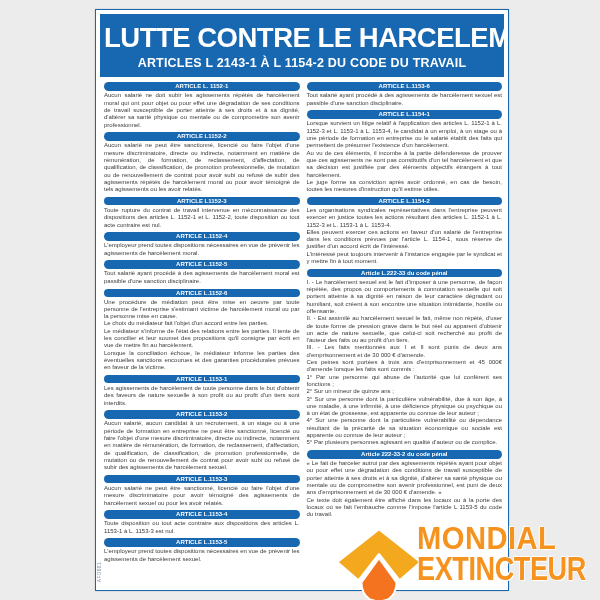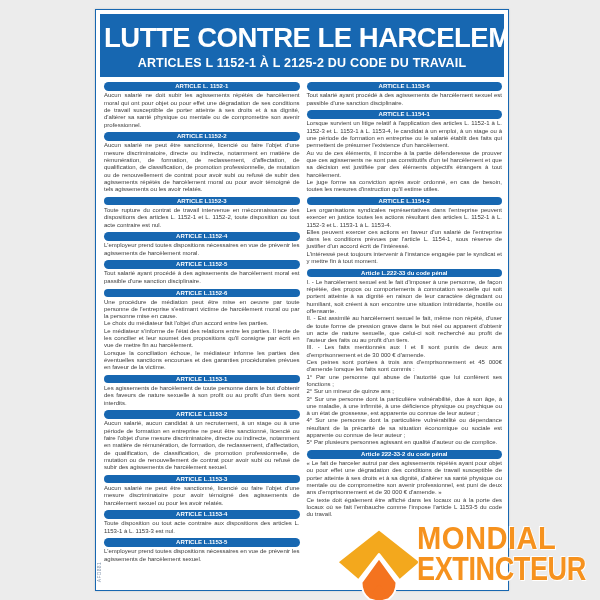--- a/index.html
+++ b/index.html
@@ -81,21 +81,21 @@
 </style>
 </head>
 <body>
 
 <div class="stage">
 
   <div class="poster">
 
     <header class="poster-header">
       <h1>LUTTE CONTRE LE HARCELEMENT</h1>
-      <h2>ARTICLES L 1152-1 À L 2125-2 DU CODE DU TRAVAIL</h2>
+      <h2>ARTICLES L 2143-1 À L 1154-2 DU CODE DU TRAVAIL</h2>
     </header>
 
     <div class="columns">
       <div class="col">
 
           <section class="article">
             <div class="pill">ARTICLE L. 1152-1</div>
             <p class="article-body">Aucun salarié ne doit subir les agissements répétés de harcèlement moral qui ont pour objet ou pour effet une dégradation de ses conditions de travail susceptible de porter atteinte à ses droits et à sa dignité, d'altérer sa santé physique ou mentale ou de compromettre son avenir professionnel.</p>
           </section>
 

